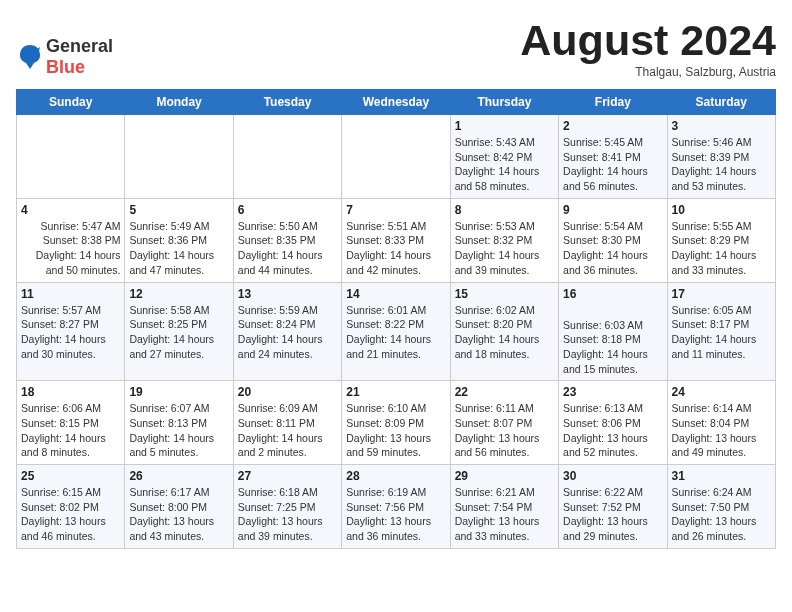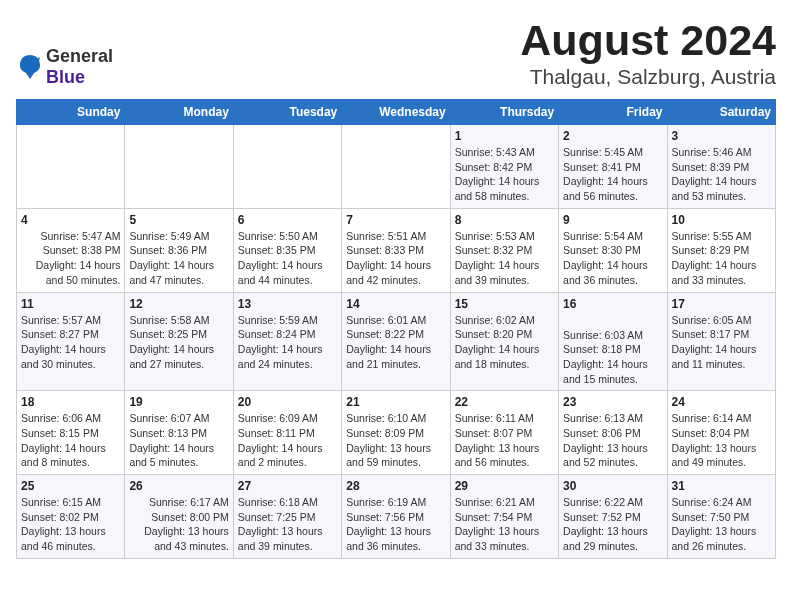--- a/index.html
+++ b/index.html
@@ -19,48 +19,48 @@
     .logo {
       display: flex;
       align-items: center;
     }
     .logo-text {
       font-size: 18px;
       font-weight: bold;
       line-height: 1.2;
     }
     .logo-general { color: #333; }
-    .logo-blue { color: #4c1d95; }
+    .logo-blue { color: #ef4444; }
     .logo-icon {
       width: 28px;
       height: 28px;
       margin-right: 2px;
     }
     .title-area {
       text-align: right;
     }
     .main-title {
       font-size: 43px;
       font-weight: bold;
       color: #222;
     }
     .subtitle {
-      font-size: 21px;
+      font-size: 12px;
       color: #444;
     }
     table {
       width: 100%;
       border-collapse: collapse;
       font-size: 11px;
     }
     thead tr th {
       background: #2a72c3;
       color: #fff;
       padding: 5px 4px;
-      text-align: right;
+      text-align: center;
       font-size: 12px;
       font-weight: bold;
       border: 1px solid #2a72c3;
       margin-top: 19px;
     }
     tbody tr td {
       border: 1px solid #ccc;
       vertical-align: top;
       padding: 4px;
       min-height: 70px;
@@ -300,21 +300,21 @@
       <tr>
         <td>
           <div class="day-num">25</div>
           <div class="day-info" style="white-space: pre-line;">Sunrise: 6:15 AM
 Sunset: 8:02 PM
 Daylight: 13 hours
 and 46 minutes.</div>
         </td>
         <td>
           <div class="day-num">26</div>
-          <div class="day-info" style="white-space: pre-line; text-align: right;">Sunrise: 6:17 AM
+          <div class="day-info" style="white-space: pre-line;">Sunrise: 6:17 AM
 Sunset: 8:00 PM
 Daylight: 13 hours
 and 43 minutes.</div>
         </td>
         <td>
           <div class="day-num">27</div>
           <div class="day-info" style="white-space: pre-line;">Sunrise: 6:18 AM
 Sunset: 7:25 PM
 Daylight: 13 hours
 and 39 minutes.</div>

